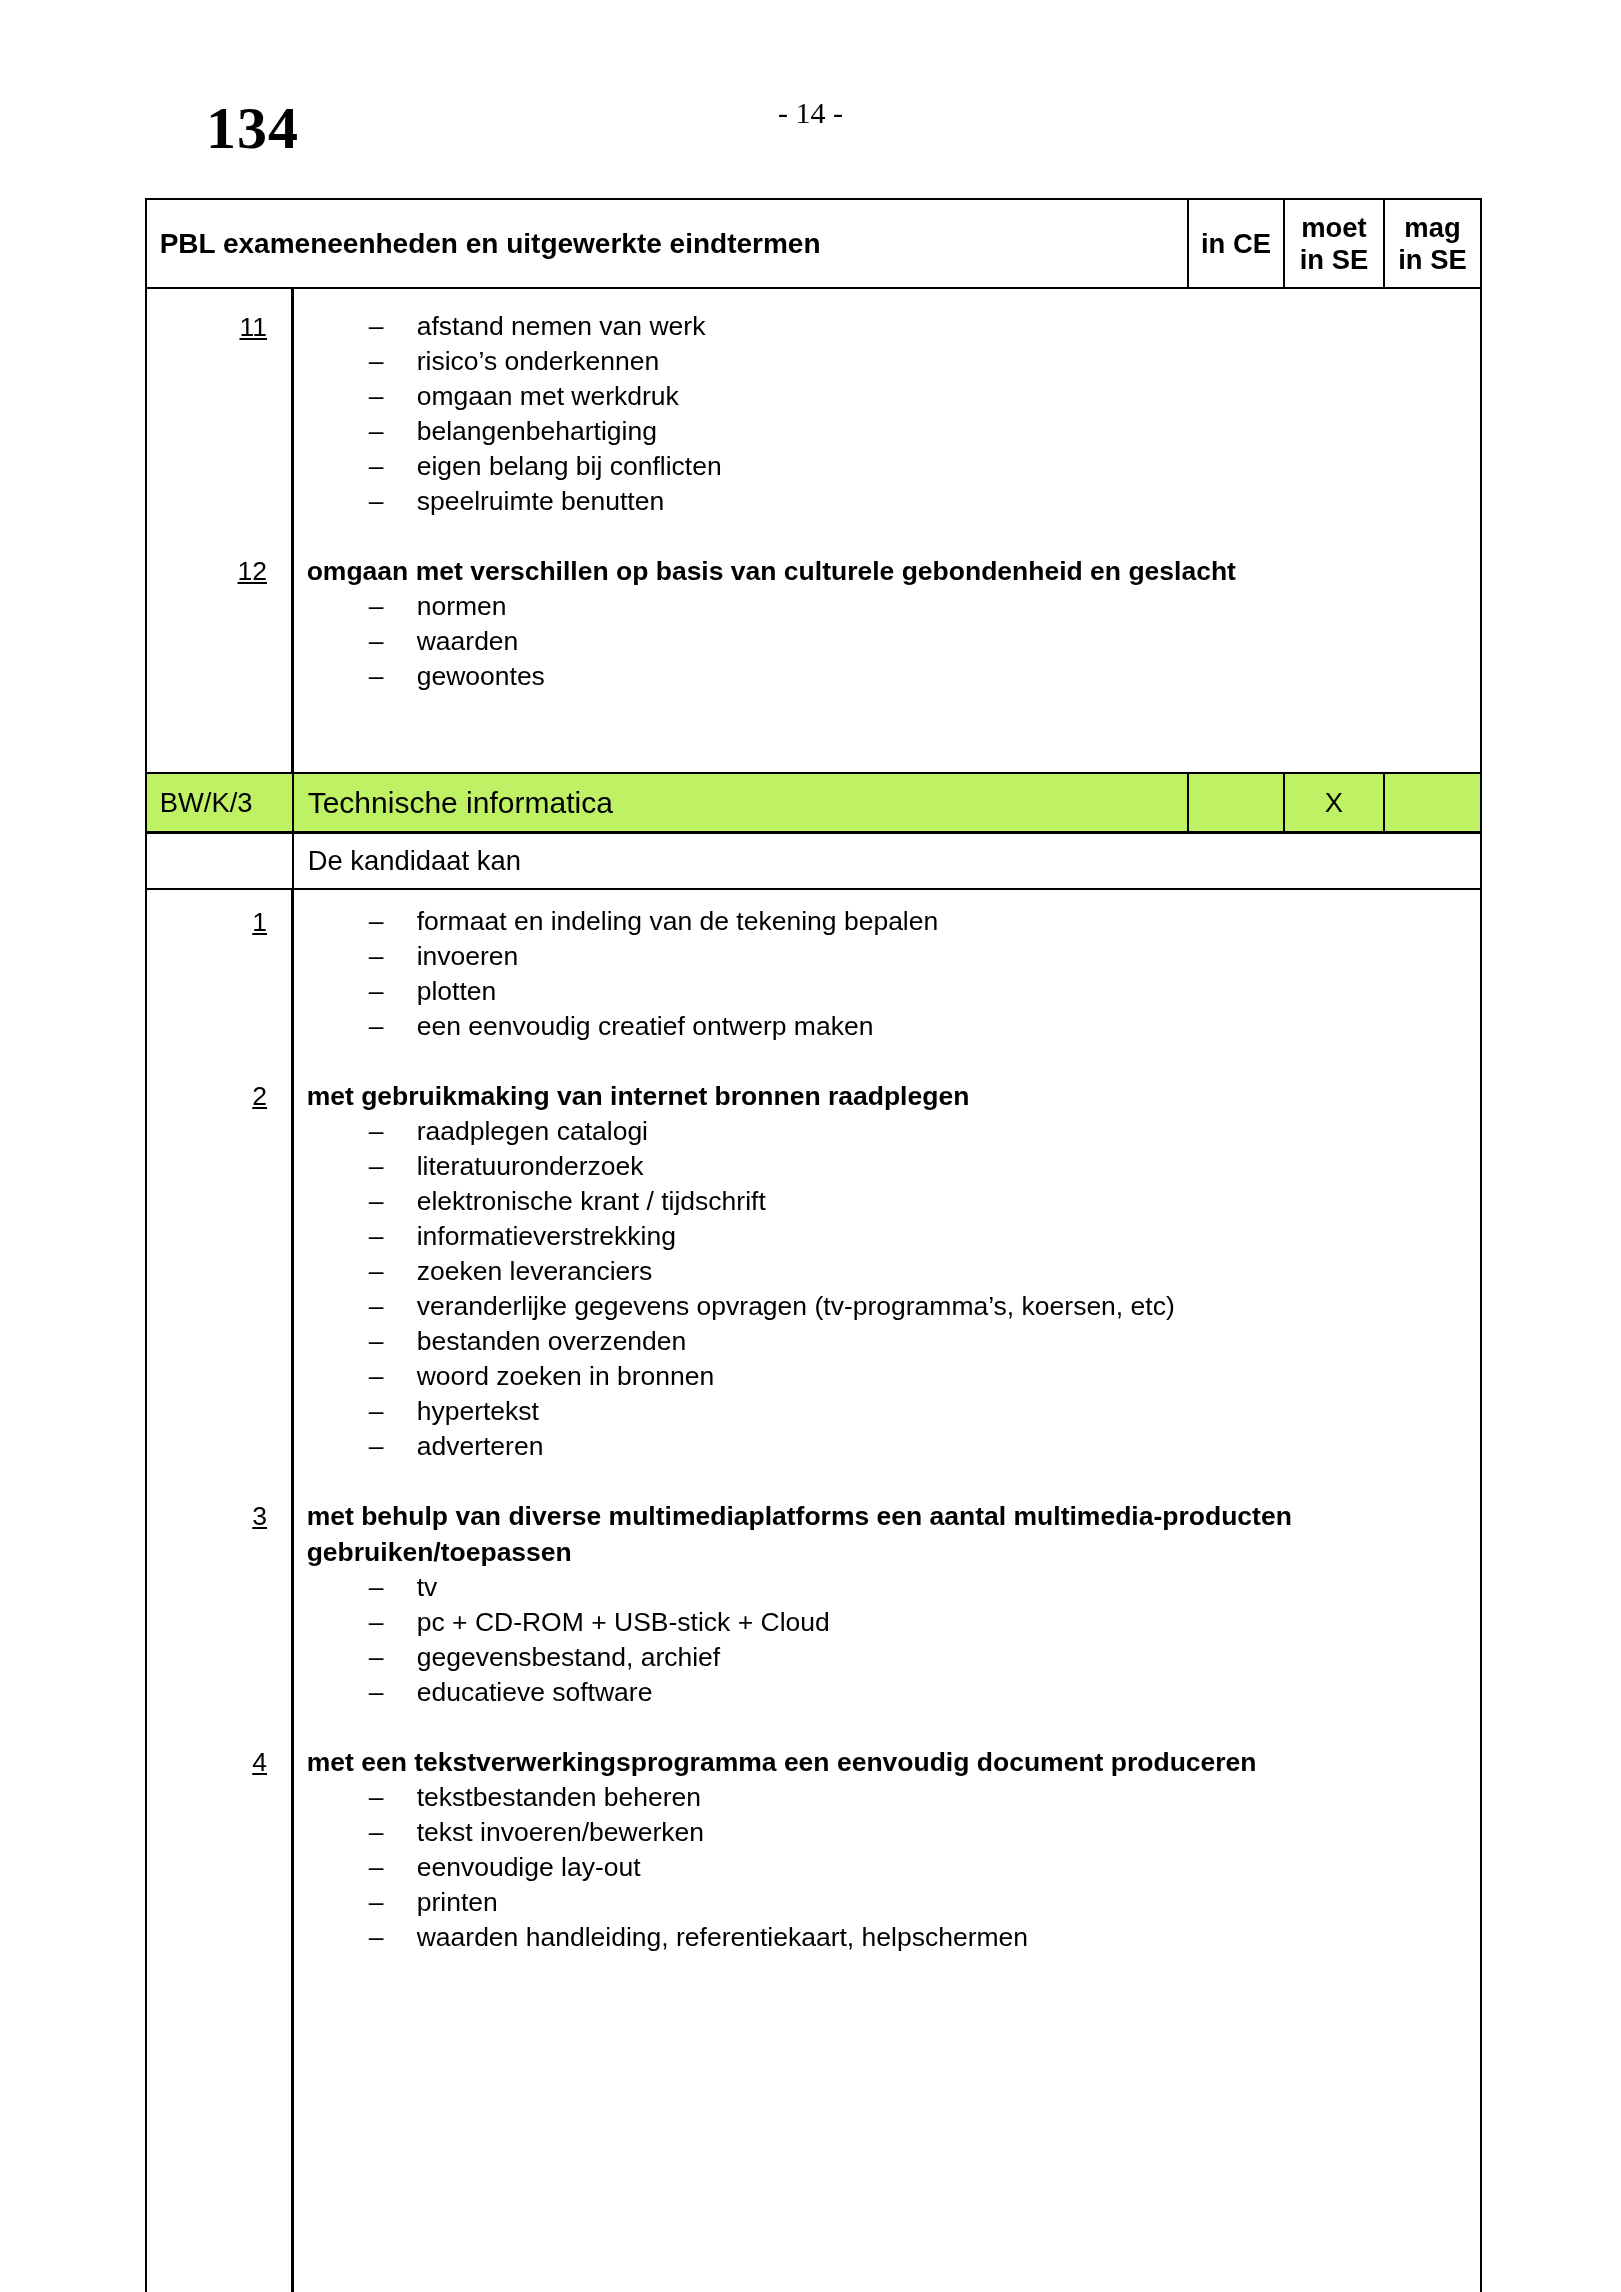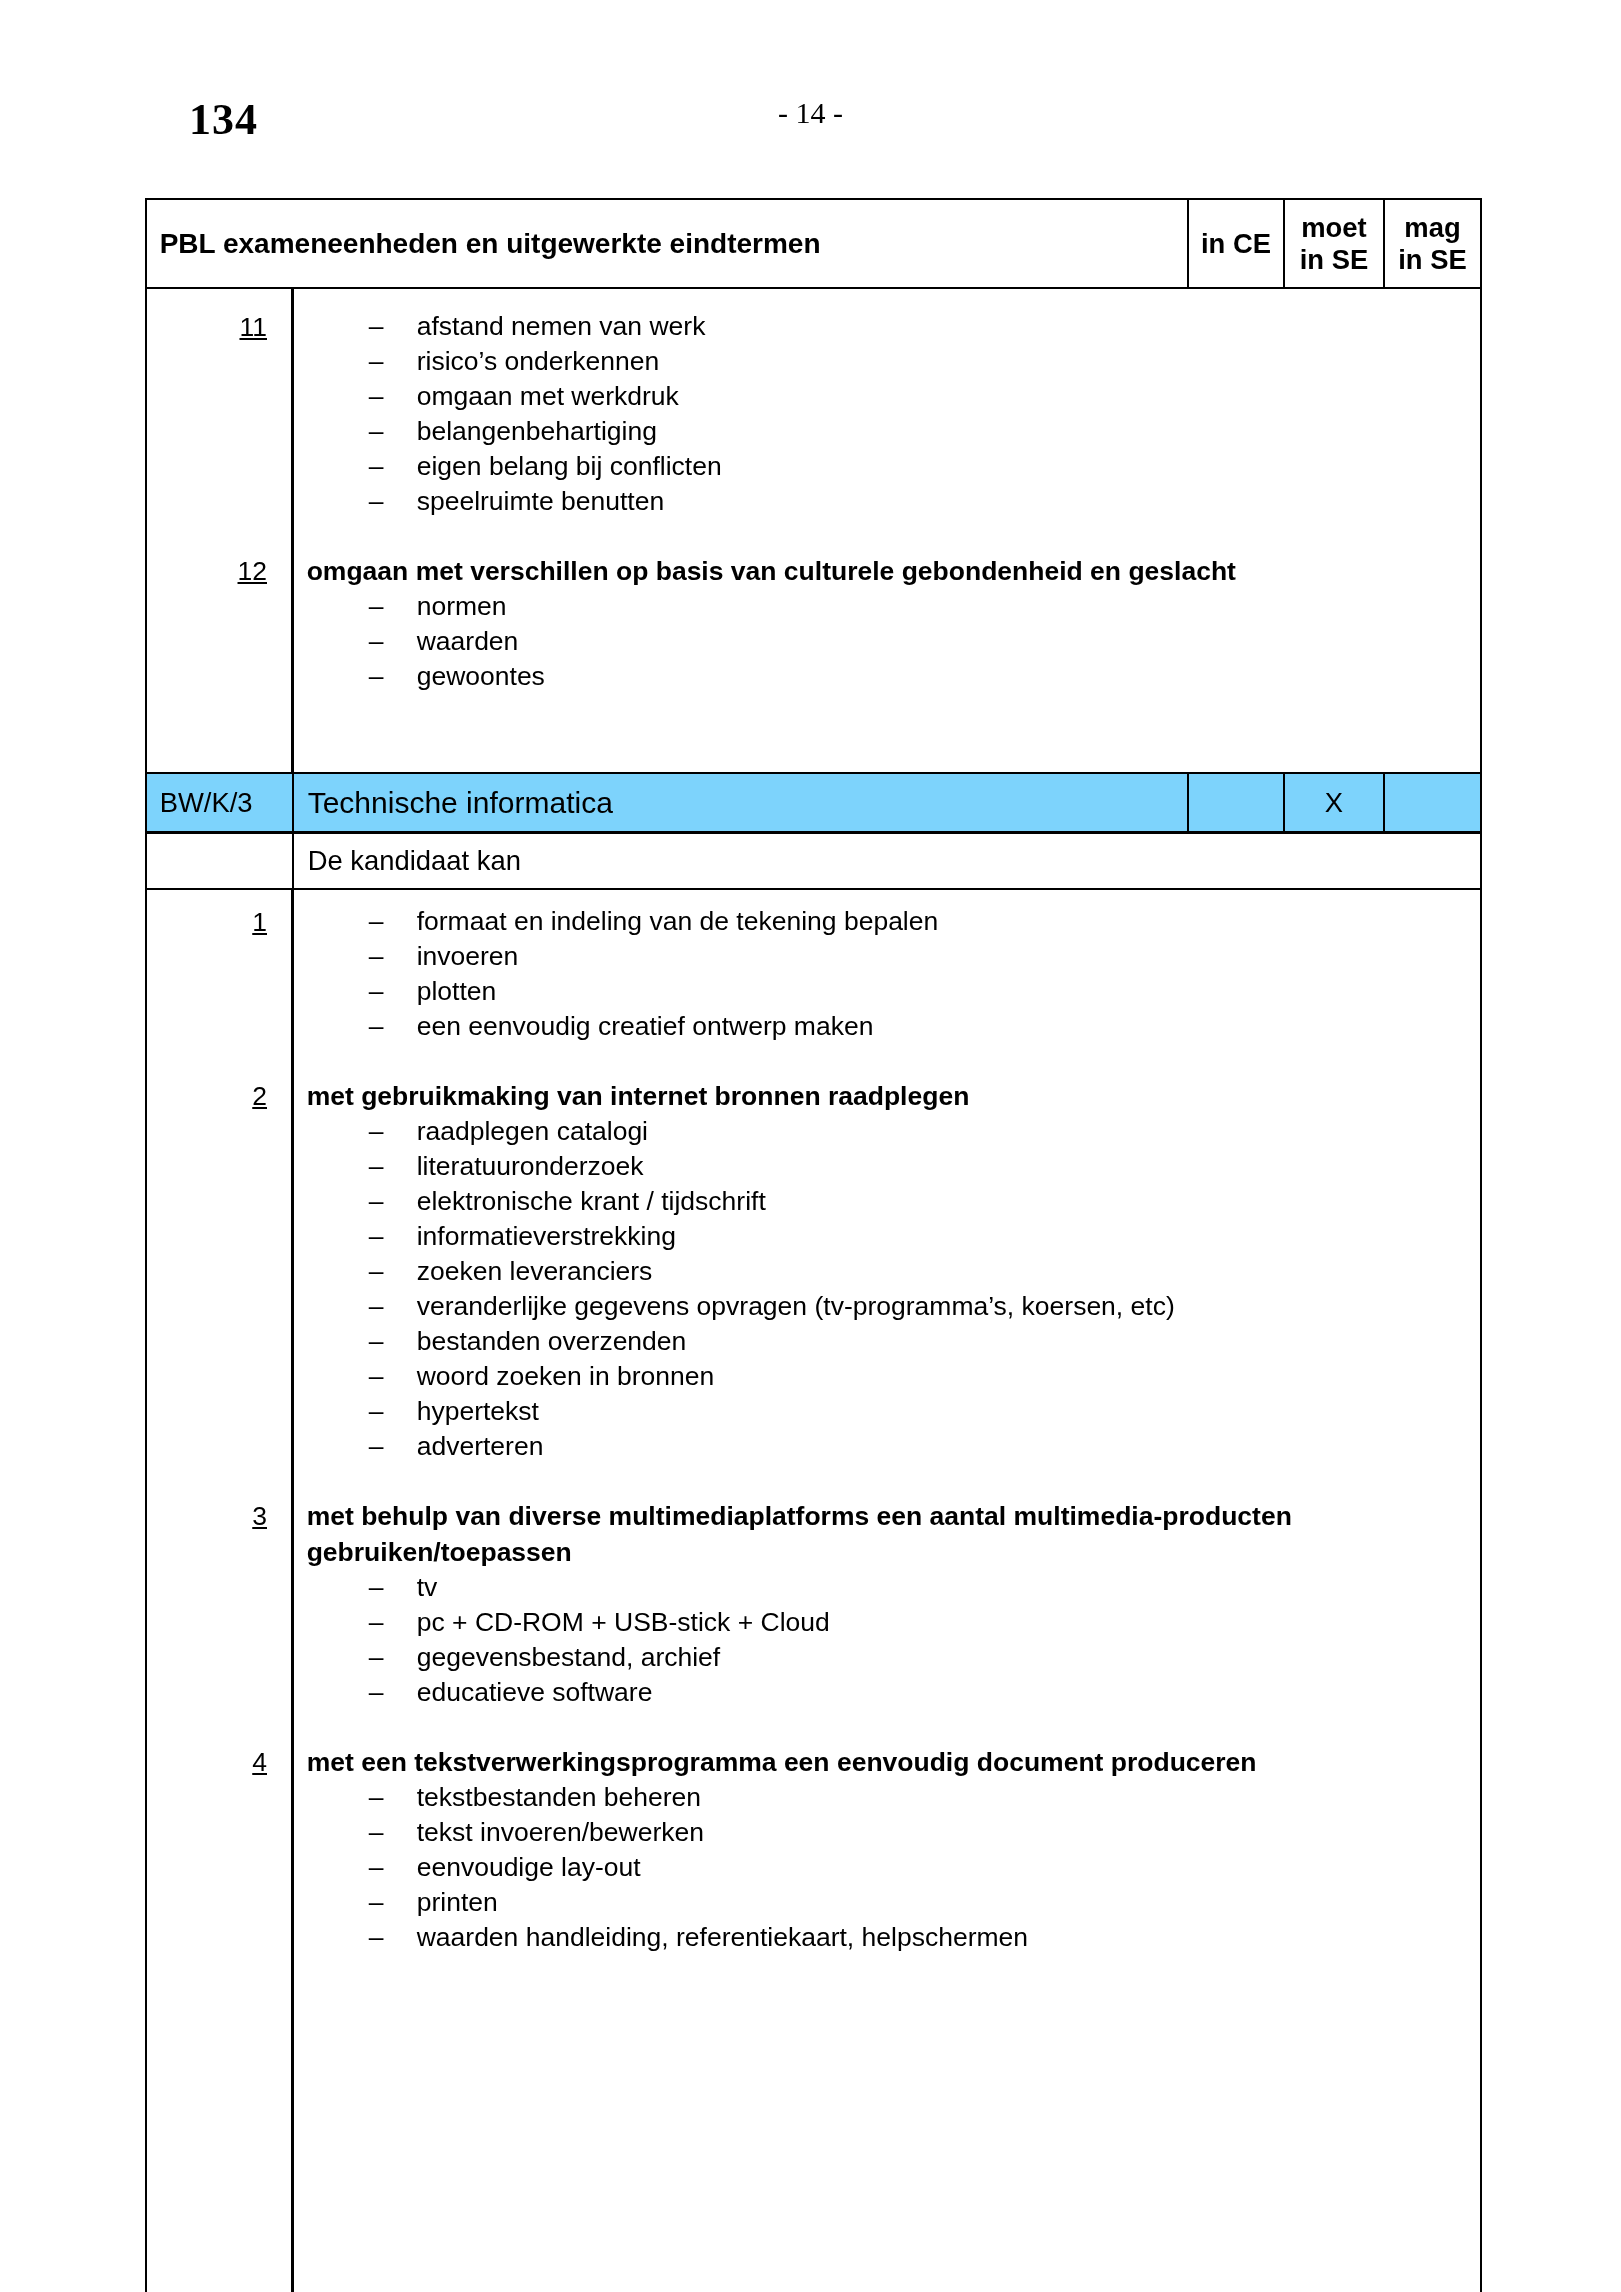--- a/index.html
+++ b/index.html
@@ -3,23 +3,23 @@
 <meta charset="utf-8">
 <style>
   html,body{margin:0;padding:0;}
   body{
     width:1621px;height:2293px;position:relative;background:#ffffff;
     font-family:"Liberation Sans",sans-serif;color:#000;
     -webkit-font-smoothing:antialiased;
   }
   
   .page-num-left{
-    position:absolute;left:189px;top:98px;
+    position:absolute;left:206px;top:98px;
     font-family:"Liberation Serif",serif;font-weight:bold;
-    font-size:44px;line-height:1.0;letter-spacing:1px;
+    font-size:60px;line-height:1.0;letter-spacing:1px;
   }
   .page-num-center{
     position:absolute;left:778px;top:98px;
     font-family:"Liberation Serif",serif;font-size:30px;line-height:1.0;
   }
   
   .doc-table{
     position:absolute;left:145px;top:198px;width:1337px;height:2216px;
     box-sizing:border-box;border:2.9px solid #000;border-bottom-width:5.9px;
     display:flex;flex-direction:column;background:#fff;
@@ -48,21 +48,21 @@
   .item{position:relative;padding-left:12.7px;margin-bottom:34px;}
   .item-num{
     position:absolute;left:-160px;top:0;width:133px;text-align:right;
     font-size:26.5px;line-height:36px;text-decoration:underline;
   }
   .item-heading{font-weight:bold;font-size:26.5px;line-height:36px;padding-right:44px;}
   .bullet-row{position:relative;padding-left:110px;font-size:26.5px;line-height:35px;padding-right:29px;}
   .bullet-dash{position:absolute;left:62px;}
   
   .row-section{
-    height:60px;border-bottom:3.9px solid #000;background:#7dd3fc;
+    height:60px;border-bottom:3.9px solid #000;background:#bef264;
     display:flex;align-items:stretch;
   }
   .sec-code{
     width:147px;box-sizing:border-box;border-right:2.9px solid #000;
     display:flex;align-items:center;padding-left:12.7px;font-size:27.4px;
   }
   .sec-label{flex:1;display:flex;align-items:center;padding-left:13.7px;font-size:30px;}
   .sec-cell{
     box-sizing:border-box;border-left:2.9px solid #000;
     display:flex;align-items:center;justify-content:center;font-size:27.4px;

